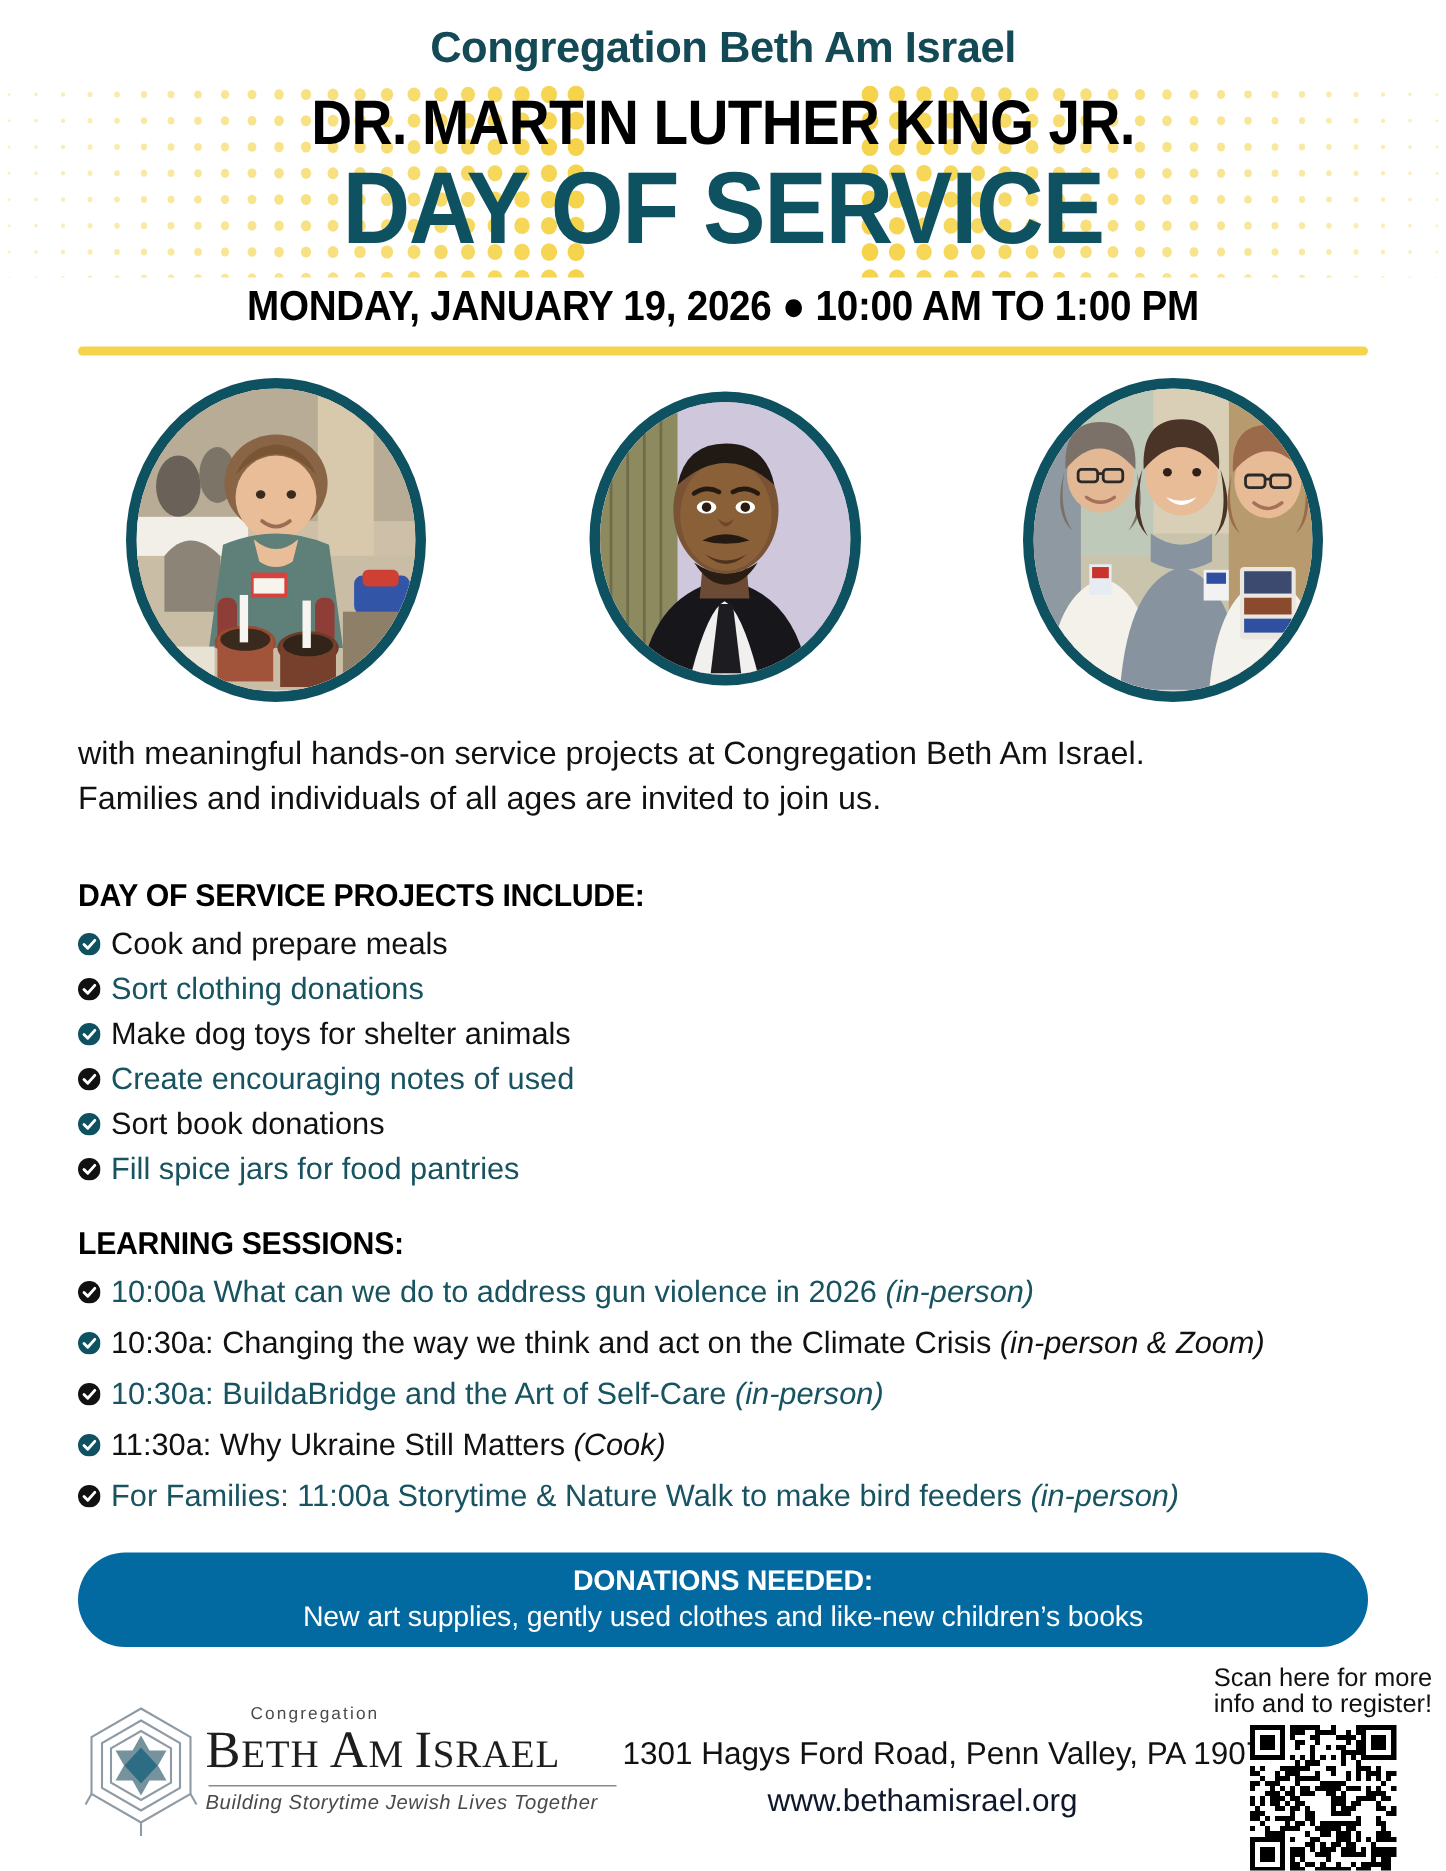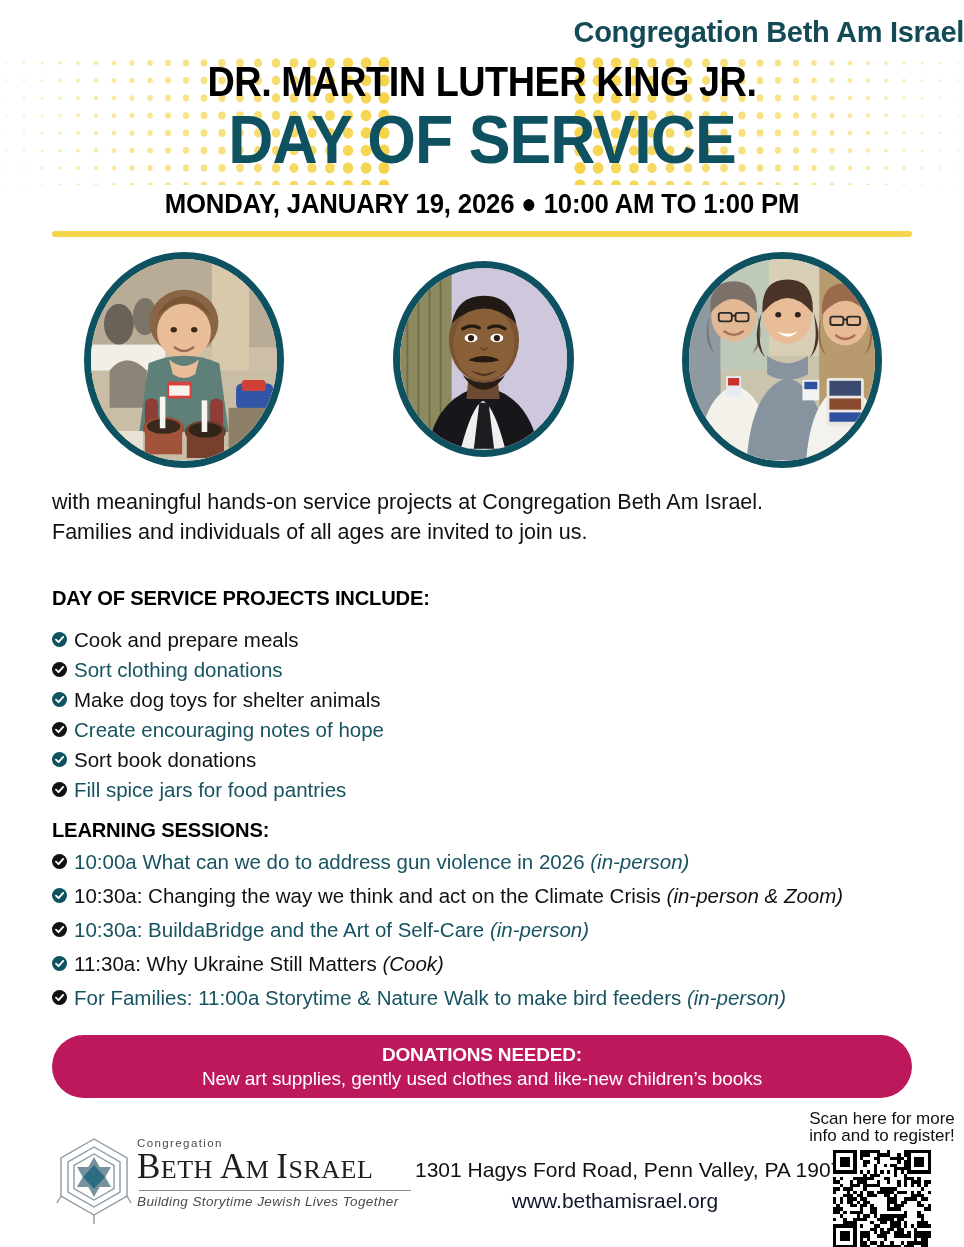--- a/index.html
+++ b/index.html
@@ -31,21 +31,21 @@
   }
   .dots.left  { left: 0px; }
   .dots.right { right: 0px; }
   .dots svg { display: block; }
 
   .org-name {
     position: absolute;
     top: 16px;
     left: 0;
     right: 0;
-    text-align: right;
+    text-align: center;
     font-size: 29px;
     font-weight: bold;
     letter-spacing: -0.3px;
     color: #134a55;
   }
   .mlk-line {
     position: absolute;
     top: 58px;
     left: 0; right: 0;
     text-align: center;
@@ -132,21 +132,21 @@
   }
   .projects-head { position: absolute; top: 586px; left: 52px; }
   .sessions-head { position: absolute; top: 818px; left: 52px; }
 
   ul.checklist {
     list-style: none;
     margin: 0;
     padding: 0;
     position: absolute;
   }
-  ul.projects  { top: 615px; left: 52px; width: 600px; margin-top: 10px; }
+  ul.projects  { top: 615px; left: 52px; width: 600px; }
   ul.sessions  { top: 847px; left: 52px; width: 890px; }
 
   ul.checklist li {
     display: flex;
     align-items: flex-start;
     font-size: 20.5px;
     line-height: 30px;
     white-space: nowrap;
   }
   ul.projects li { margin-bottom: 0px; }
@@ -165,21 +165,21 @@
   .c-black { color: #111111; }
   .c-teal  { color: #175360; text-align: right; }
 
   
   .donations {
     position: absolute;
     top: 1035px;
     left: 52px;
     width: 860px;
     height: 63px;
-    background: #be185d;
+    background: #0369a1;
     border-radius: 32px;
     color: #ffffff;
     text-align: center;
     box-sizing: border-box;
     padding-top: 8px;
   }
   .donations .dn-title {
     font-size: 19px;
     font-weight: bold;
     letter-spacing: -0.2px;
@@ -198,20 +198,21 @@
     left: 55px;
     width: 360px;
     height: 100px;
   }
   .logo-mark { position: absolute; left: 0; top: 2px; }
   .logo-text { position: absolute; left: 82px; top: 4px; width: 280px; }
   .logo-congregation {
     font-size: 11.5px;
     letter-spacing: 1.4px;
     color: #4a4a4a;
+    margin-left: 30px;
   }
   .logo-main {
     font-size: 35px;
     color: #1e1e1e;
     letter-spacing: 0.5px;
     line-height: 36px;
     font-family: "Liberation Serif", serif;
     white-space: nowrap;
   }
   .logo-main .sm { font-size: 26px; }
@@ -783,21 +784,21 @@
       </span>
       <span class="li-text c-black">Make dog toys for shelter animals</span>
     </li>
     <li>
       <span class="chk">
         <svg width="15" height="15" viewBox="0 0 15 15">
           <circle cx="7.5" cy="7.5" r="7.5" fill="#111111"></circle>
           <path d="M4 7.7 L6.5 10.2 L11.2 4.9" stroke="#ffffff" stroke-width="1.9" fill="none" stroke-linecap="round" stroke-linejoin="round"></path>
         </svg>
       </span>
-      <span class="li-text c-teal">Create encouraging notes of hope</span>
+      <span class="li-text c-teal">Create encouraging notes of used</span>
     </li>
     <li>
       <span class="chk">
         <svg width="15" height="15" viewBox="0 0 15 15">
           <circle cx="7.5" cy="7.5" r="7.5" fill="#0e5160"></circle>
           <path d="M4 7.7 L6.5 10.2 L11.2 4.9" stroke="#ffffff" stroke-width="1.9" fill="none" stroke-linecap="round" stroke-linejoin="round"></path>
         </svg>
       </span>
       <span class="li-text c-black">Sort book donations</span>
     </li>

